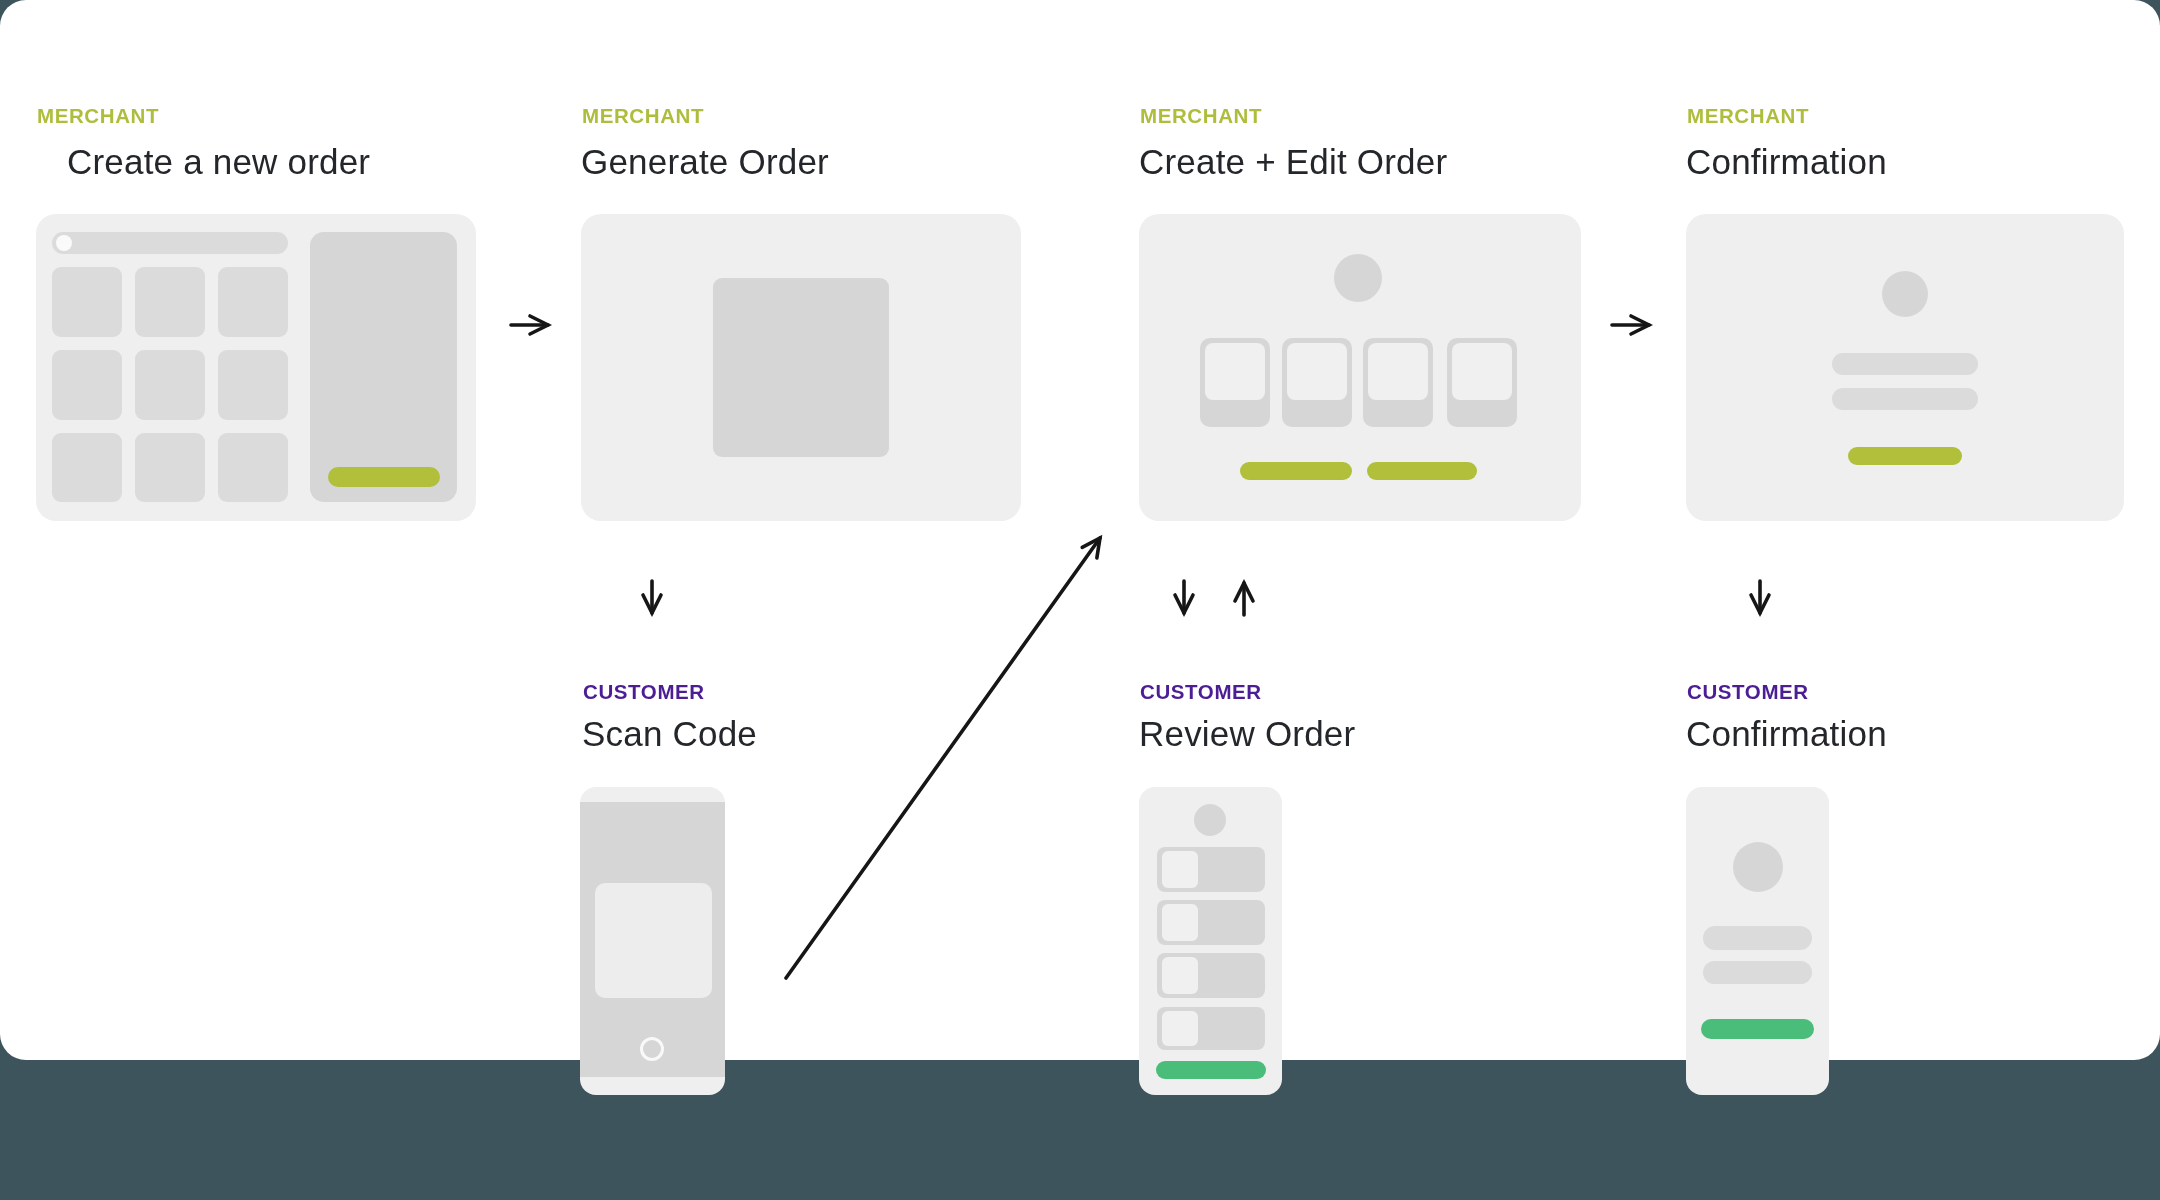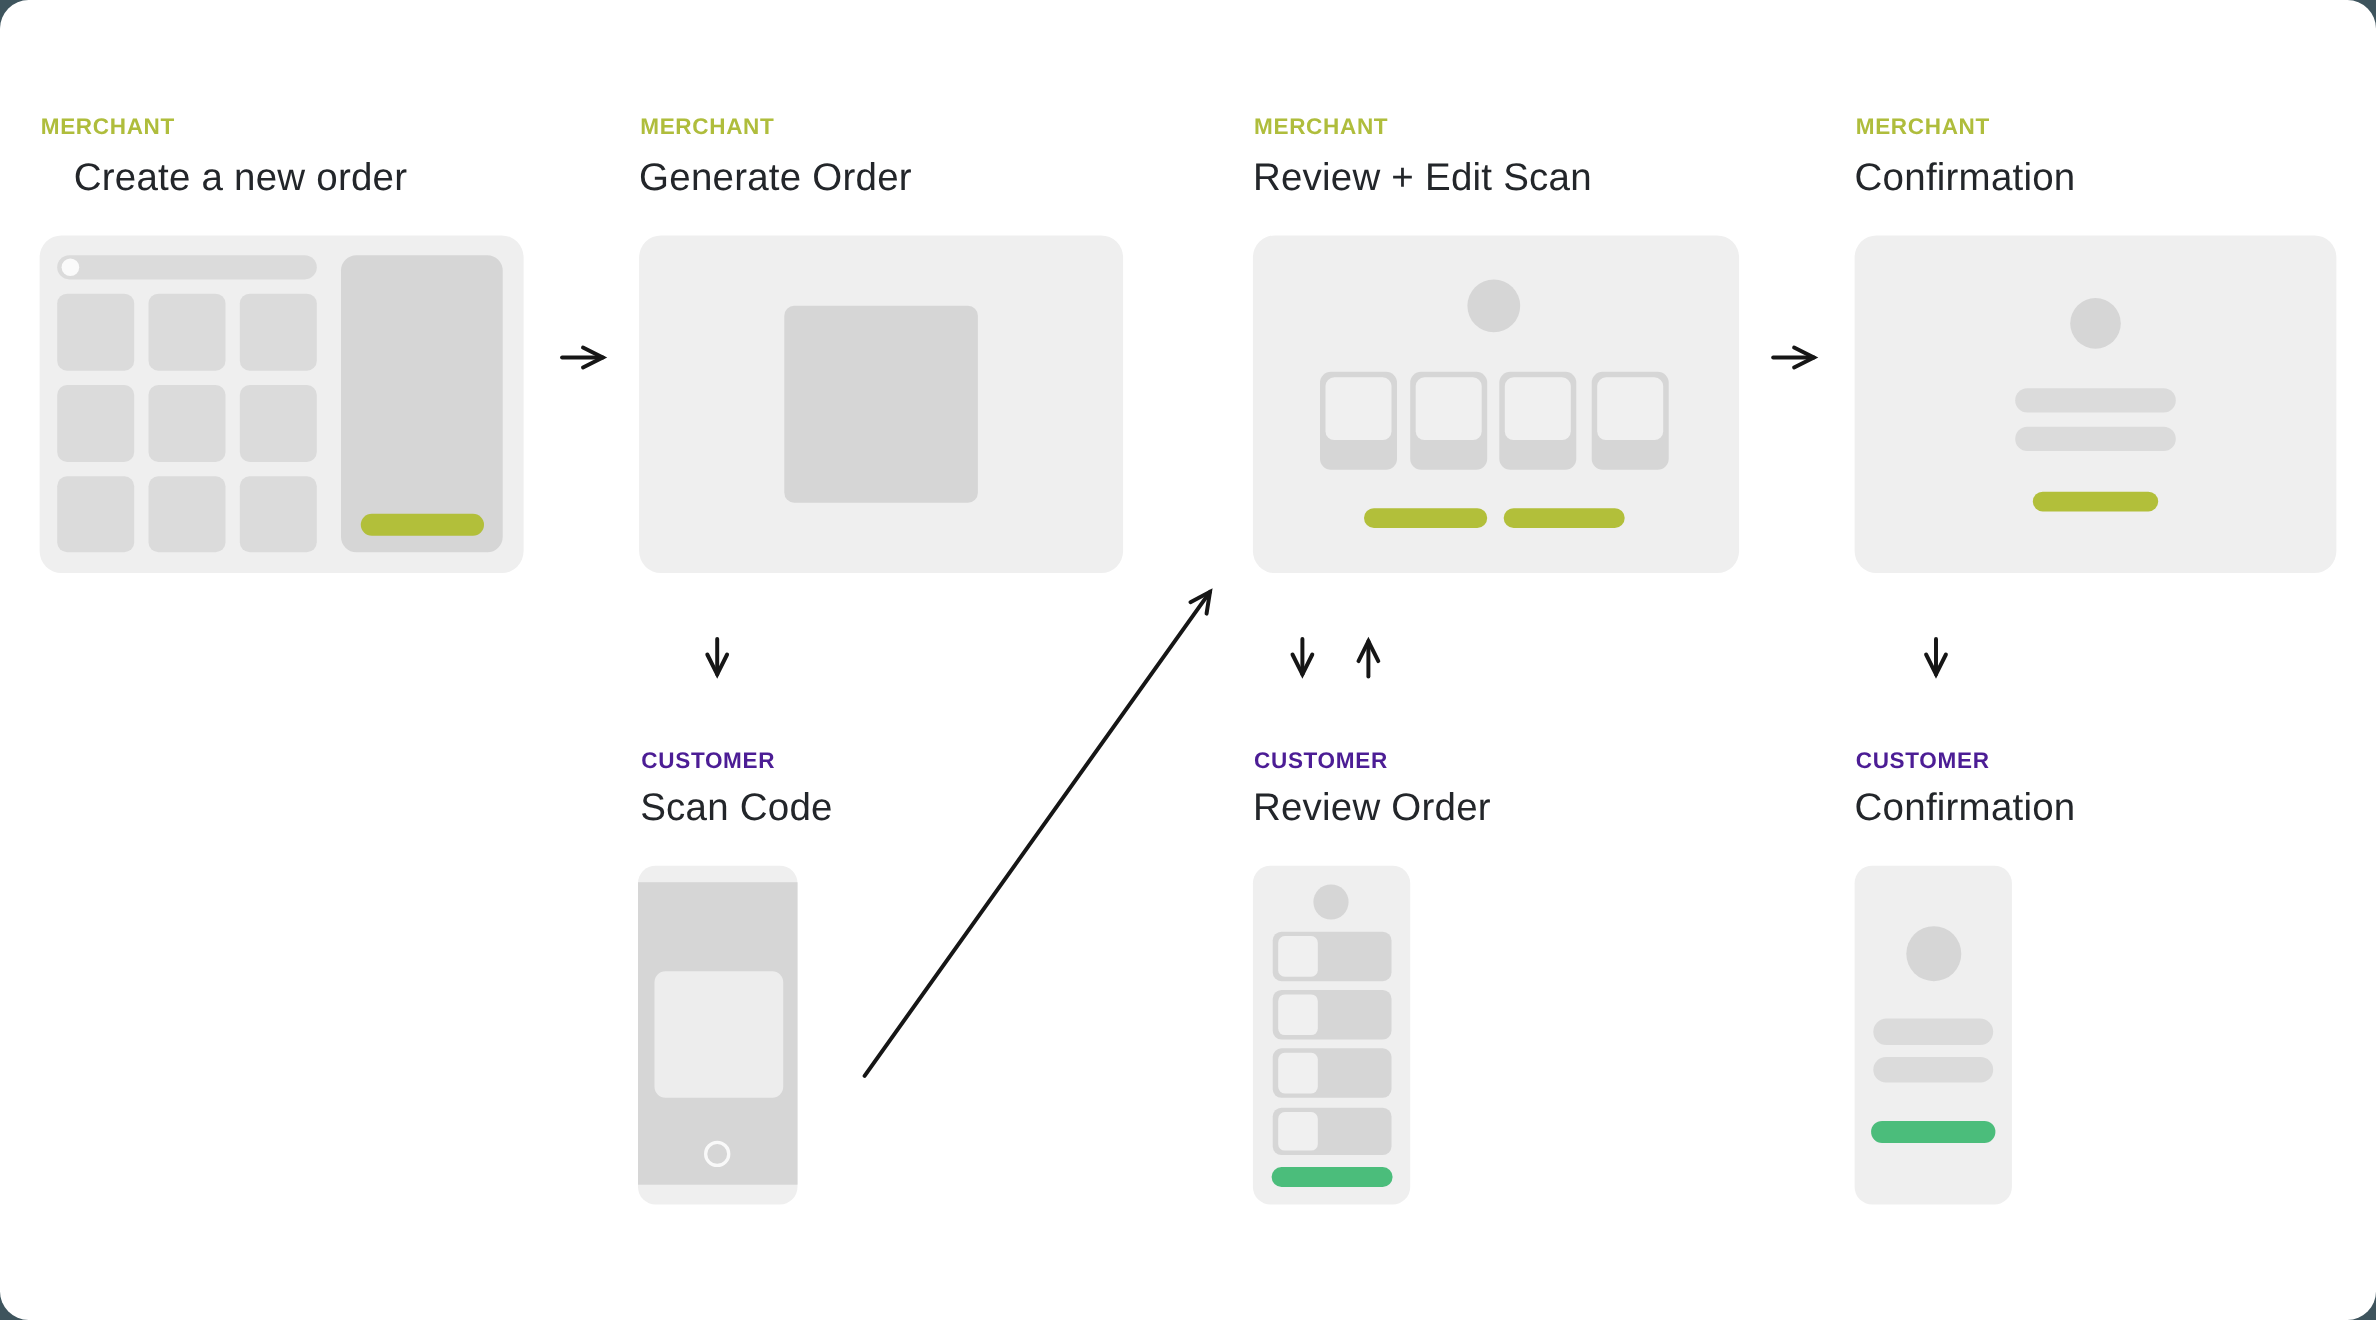--- a/index.html
+++ b/index.html
@@ -2,21 +2,21 @@
 <html><head>
 <meta charset="utf-8">
 <style>
   html,body{margin:0;padding:0;}
   body{
     width:2160px;height:1200px;
     background:#3E545D;
     font-family:"Liberation Sans", sans-serif;
     overflow:hidden;
   }
-  .stage{position:relative;width:2160px;height:1200px;}
+  .stage{position:relative;width:2160px;height:1060px;}
   .canvas{
     position:absolute;inset:0;
     background:#FFFFFF;
     border-radius:26px;
   }
   .abs{position:absolute;}
   
   .role-label{
     position:absolute;
     font-size:20.5px;font-weight:700;letter-spacing:0.6px;
@@ -77,21 +77,21 @@
     <div>
       <div class="role-label role-merchant" style="left:582px;top:104px;">MERCHANT</div>
       <div class="step-title" style="left:581px;top:142px;">Generate Order</div>
       <div class="panel" style="left:581px;width:440px;">
         <div class="wf-dark" style="left:132px;top:64px;width:176px;height:179px;border-radius:9px;"></div>
       </div>
     </div>
 
     <div>
       <div class="role-label role-merchant" style="left:1140px;top:104px;">MERCHANT</div>
-      <div class="step-title" style="left:1139px;top:142px;">Review + Edit Scan</div>
+      <div class="step-title" style="left:1139px;top:142px;">Create + Edit Order</div>
       <div class="panel" style="left:1139px;width:442px;">
         <div class="wf-dark circle" style="left:195px;top:40px;width:48px;height:48px;"></div>
         <div class="wf-dark" style="left:61px;top:124px;width:70px;height:89px;border-radius:10px;">
           <div class="wf-light" style="left:5px;top:5px;width:60px;height:57px;border-radius:8px;"></div>
         </div>
         <div class="wf-dark" style="left:143px;top:124px;width:70px;height:89px;border-radius:10px;">
           <div class="wf-light" style="left:5px;top:5px;width:60px;height:57px;border-radius:8px;"></div>
         </div>
         <div class="wf-dark" style="left:224px;top:124px;width:70px;height:89px;border-radius:10px;">
           <div class="wf-light" style="left:5px;top:5px;width:60px;height:57px;border-radius:8px;"></div>

